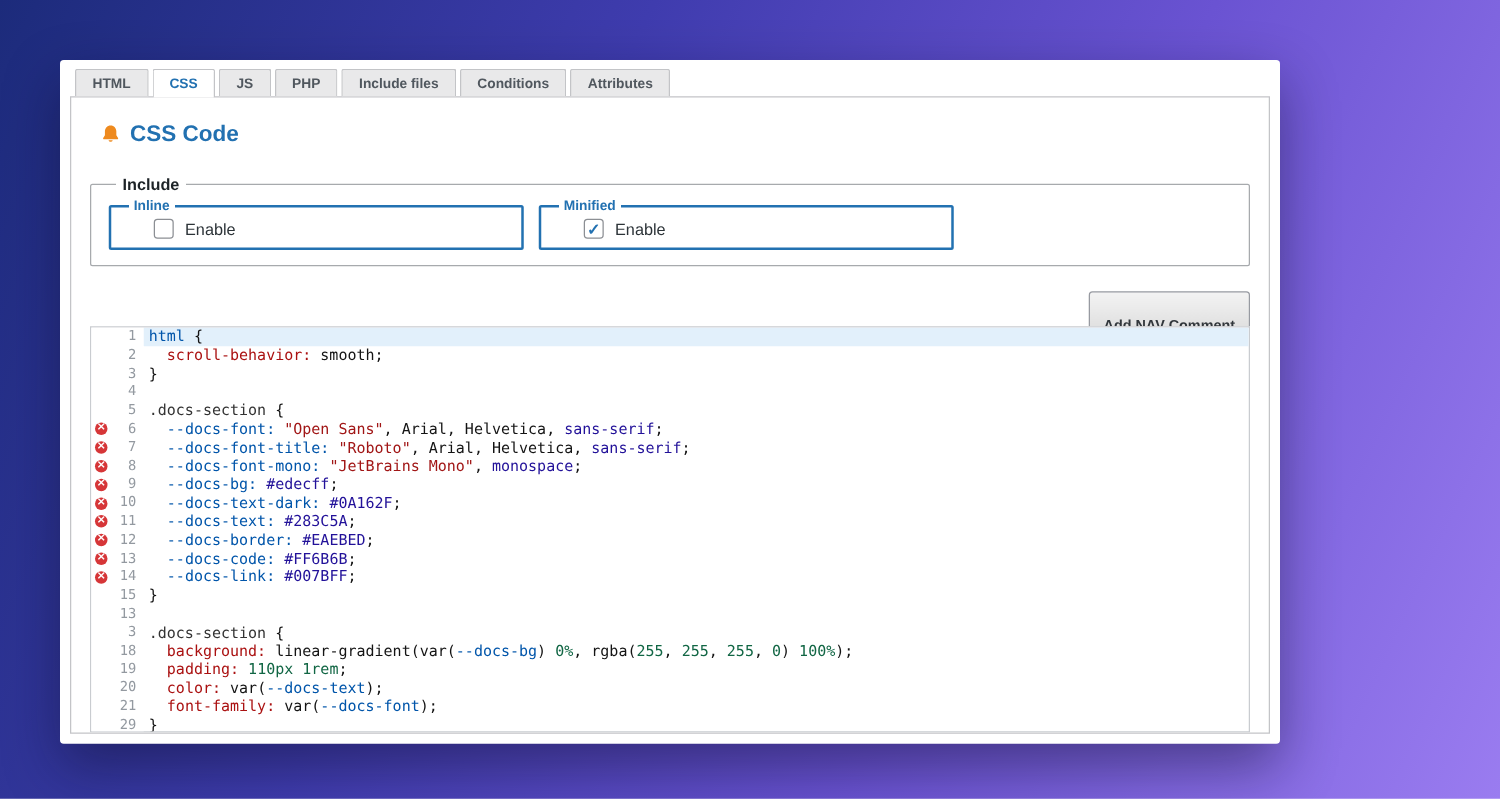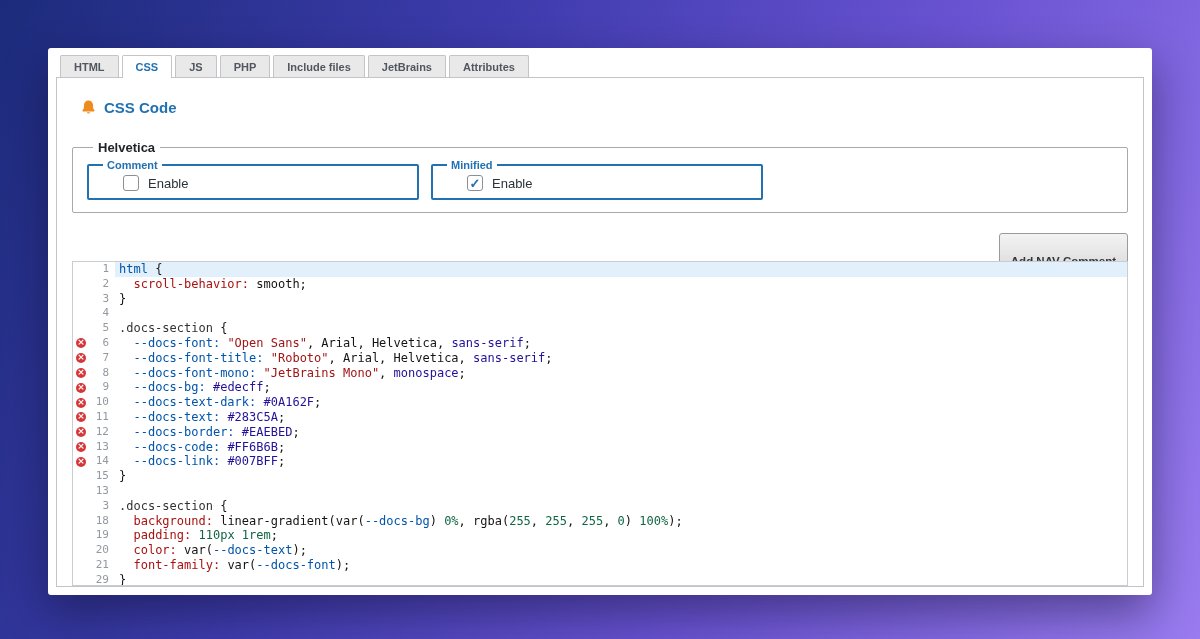--- a/index.html
+++ b/index.html
@@ -3,40 +3,40 @@
 <meta charset="utf-8">
 <title>CSS Code Editor</title>
 <style>
   * { margin:0; padding:0; box-sizing:border-box; }
   html,body { width:1200px; height:639px; overflow:hidden; }
   body {
     font-family:"Liberation Sans", sans-serif;
     background:linear-gradient(115deg,#1c2b7b 0%,#3f3cae 35%,#6a53d2 65%,#9a7cf0 100%);
   }
   .panel {
-    position:absolute; left:48px; top:48px; width:1104px; height:547px;
+    position:absolute; left:48px; top:48px; width:976px; height:547px;
     background:#fff; border-radius:3px; padding:7px 8px 8px;
     box-shadow:0 18px 45px rgba(10,10,40,.45);
   }
   
   .tabbar { display:flex; gap:3px; padding-left:4px; height:22px; position:relative; z-index:2; }
   .tab {
     height:22px; padding:0 13px; border:1px solid #c3c4c7; border-bottom:0;
     border-radius:2px 2px 0 0; background:#e9e9ea; color:#50575e;
     font:bold 11px/20px "Liberation Sans", sans-serif; cursor:pointer;
   }
   .tab.active { background:#fff; color:var(--accent); height:23px; margin-bottom:-1px;text-align:center; }
   
   .content {
     border:1px solid #c3c4c7; height:510px; padding:14px 15px 0;
     display:flex; flex-direction:column; background:#fff; position:relative; z-index:1;
   }
   .header-row { display:flex; align-items:center; gap:7px; margin:6px 0 0 8px; height:18px; flex:none; }
   .header-row svg { width:17px; height:17px; }
-  .header-title { color:var(--accent); font-size:15px; font-weight:bold; }
+  .header-title { color:var(--accent); font-size:18px; font-weight:bold; }
   
   fieldset.settings {
     margin-top:24px; border:1px solid #a7aaad; border-radius:2px;
     padding:4px 14px 12px; flex:none;
   }
   fieldset.settings > legend { font-size:13px; font-weight:bold; color:#1d2327; padding:0 5px; margin-left:6px; }
   .settings-row { display:flex; gap:12px; }
   fieldset.sub {
     width:332px; border:2px solid var(--accent); border-radius:2px; padding:1px 10px 7px;
   }
@@ -76,40 +76,40 @@
 <body style="background: linear-gradient(115deg, rgb(28, 43, 123) 0%, rgb(63, 60, 174) 35%, rgb(106, 83, 210) 65%, rgb(154, 124, 240) 100%);">
 
 <div class="panel">
 
   <div class="tabbar">
       <button class="tab">HTML</button>
       <button class="tab active">CSS</button>
       <button class="tab">JS</button>
       <button class="tab">PHP</button>
       <button class="tab">Include files</button>
-      <button class="tab">JetBrains</button>
+      <button class="tab">Conditions</button>
       <button class="tab">Attributes</button>
     </div>
 
   <div class="content">
 
     <div class="header-row">
       <svg viewBox="0 0 16 16" aria-hidden="true">
         <path d="M8 1.3c-2.6 0-4.3 2-4.3 4.5v2.9L2.4 10.7c-.25.45.08.95.6.95h10c.52 0 .85-.5.6-.95L12.3 8.7V5.8C12.3 3.3 10.6 1.3 8 1.3z" fill="#ee8a1e"></path>
         <path d="M6.4 12.4a1.65 1.65 0 0 0 3.2 0z" fill="#ee8a1e"></path>
       </svg>
       <span class="header-title">CSS Code</span>
     </div>
 
     <fieldset class="settings">
-      <legend>Helvetica</legend>
+      <legend>Include</legend>
       <div class="settings-row">
 
         <fieldset class="sub">
-          <legend>Comment</legend>
+          <legend>Inline</legend>
           <label class="cb-label">
             <span class="checkbox"></span>
             <span>Enable</span>
           </label>
         </fieldset>
 
         <fieldset class="sub">
           <legend>Minified</legend>
           <label class="cb-label">
             <span class="checkbox checked">

